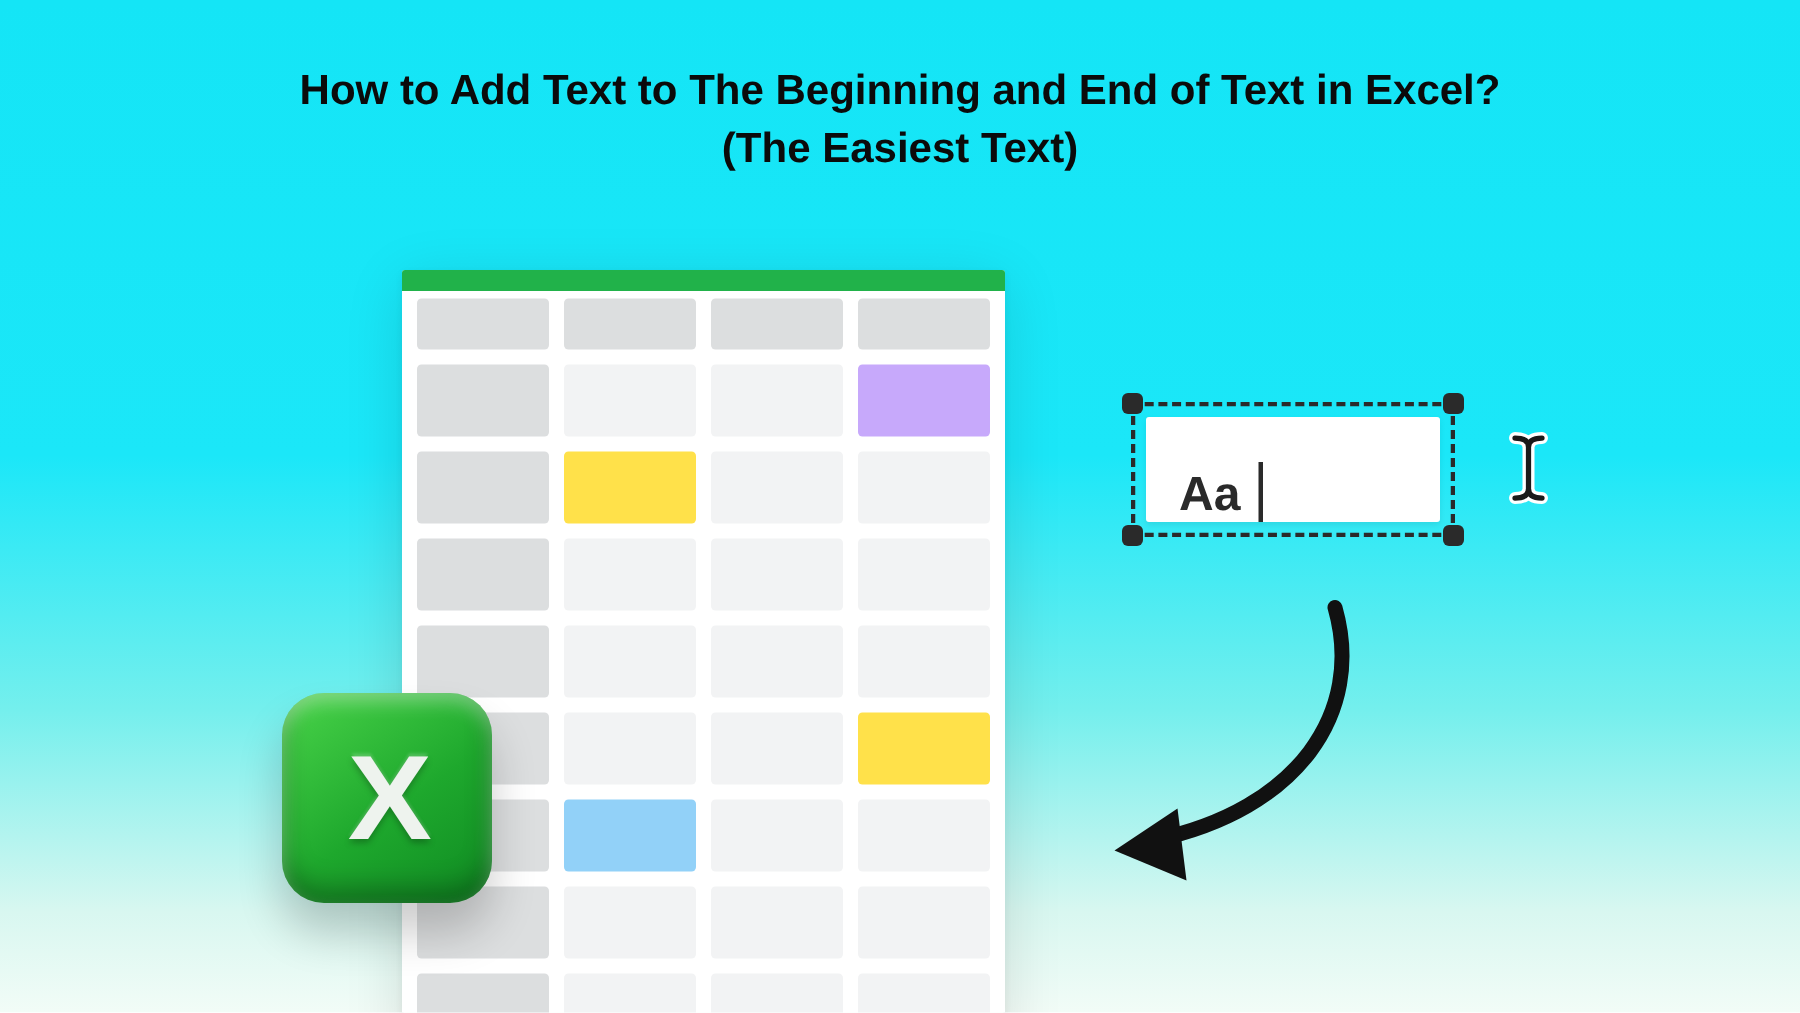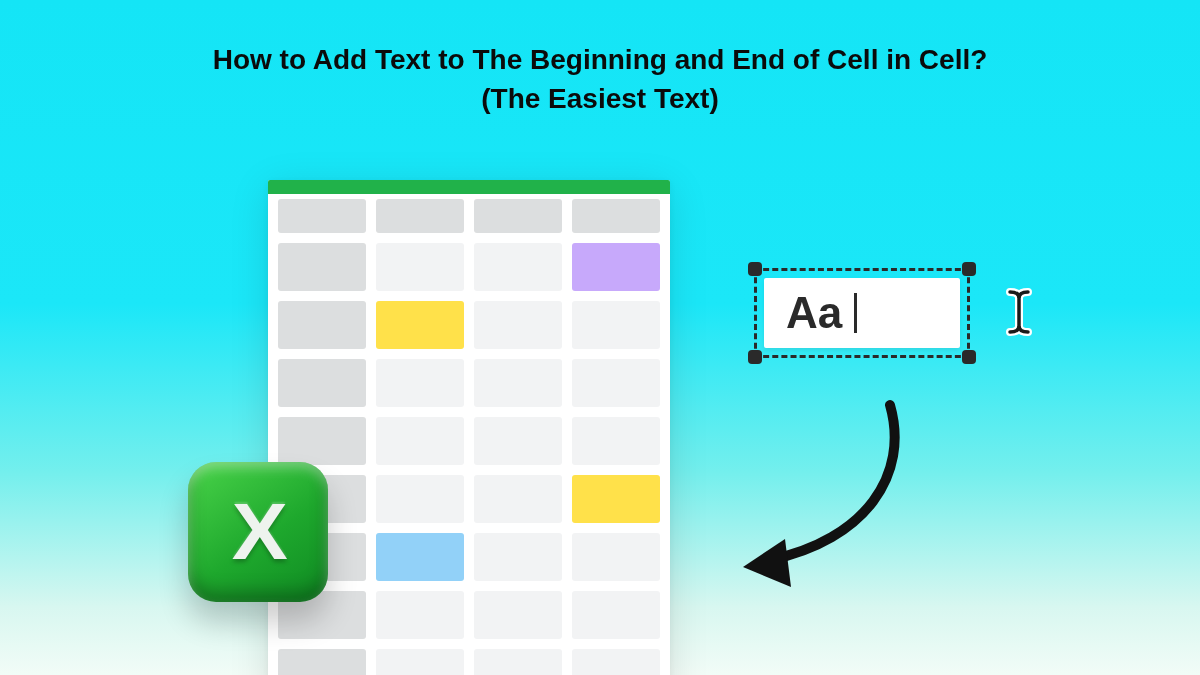--- a/index.html
+++ b/index.html
@@ -84,23 +84,23 @@
     position: absolute; inset: 10px;
     border: 3px dashed #2a2a2a;
     border-radius: 2px;
     background: transparent;
   }
   .tb-inner {
     position: absolute;
     top: 20px; left: 20px; right: 20px; bottom: 20px;
     background: #ffffff;
     border-radius: 2px;
-    display: flex; align-items: center;
+    display: flex; align-items: flex-end;
     padding-left: 22px;
-    font-size: 44px;
+    font-size: 32px;
     font-weight: 800;
     color: #2a2a2a;
     box-shadow: 0 2px 4px rgba(0,0,0,0.08);
   }
   .tb-caret {
     width: 3px; height: 40px;
     background: #2a2a2a;
     margin-left: 12px;
   }
   .handle {
@@ -125,21 +125,21 @@
     top: 395px; left: 725px;
     width: 200px; height: 200px;
   }
 </style>
 </head>
 <body>
 
 <div class="canvas">
 
   <div class="title">
-    <div>How to Add Text to The Beginning and End of Cell in Cell?</div>
+    <div>How to Add Text to The Beginning and End of Text in Excel?</div>
     <div>(The Easiest Text)</div>
   </div>
 
   <div class="sheet">
     <div class="sheet-topbar"></div>
     <div class="sheet-body">
         <div class="sheet-row header">
           <div class="cell h"></div>
           <div class="cell h"></div>
           <div class="cell h"></div>

